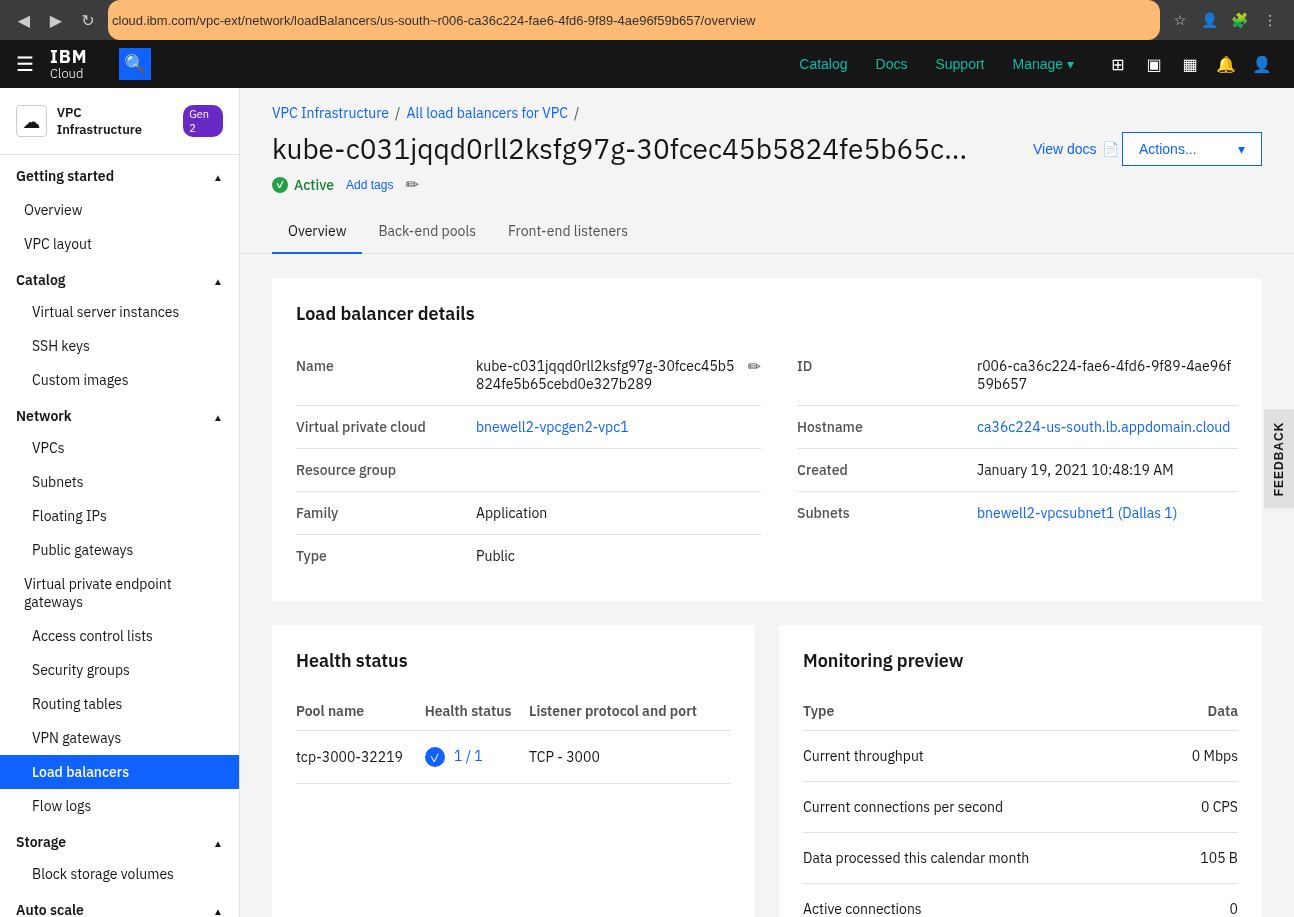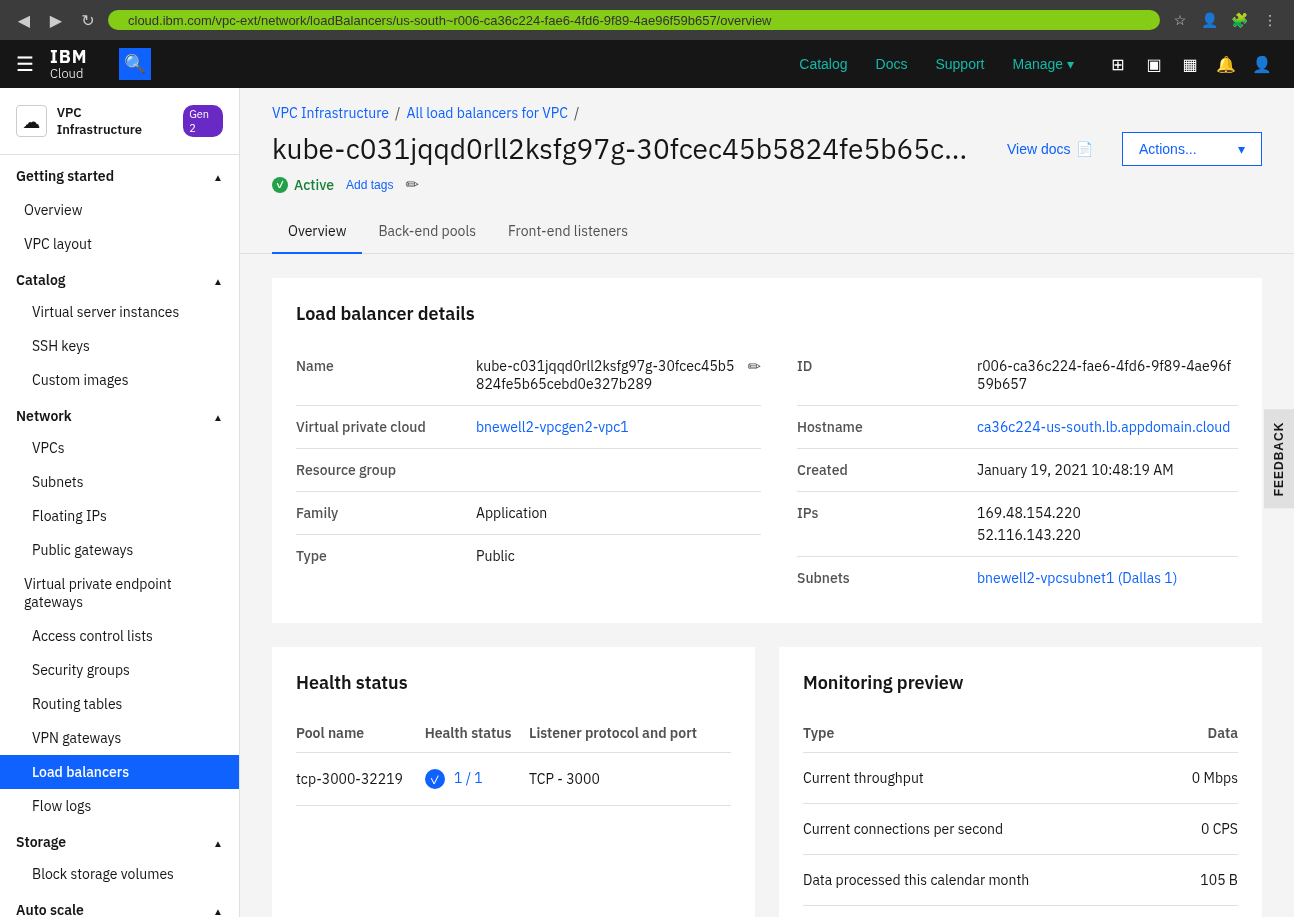--- a/index.html
+++ b/index.html
@@ -14,27 +14,27 @@
       gap: 8px;
       height: 40px;
     }
     .browser-nav-btn {
       width: 24px; height: 24px;
       background: none; border: none; color: #ccc; cursor: pointer;
       font-size: 16px; display: flex; align-items: center; justify-content: center;
     }
     .browser-url-bar {
       flex: 1;
-      background: #84cc16;
+      background: #fdba74;
       border: none;
       border-radius: 12px;
-      padding: 4px 20px;
+      padding: 4px 4px;
       font-size: 13px;
       color: #333;
-      height: 20px;
+      height: 40px;
     }
     .browser-icons {
       display: flex; gap: 6px; align-items: center;
     }
     .browser-icon-btn {
       width: 24px; height: 24px;
       background: none; border: none; color: #ccc; cursor: pointer;
       font-size: 14px; display: flex; align-items: center; justify-content: center;
       border-radius: 50%;
     }
@@ -146,21 +146,21 @@
     
     .page-header {
       padding: 0 32px 16px 32px;
       background: #f4f4f4;
     }
     .page-header-row {
       display: flex; align-items: center; justify-content: space-between;
       margin-bottom: 8px;
     }
     .page-title { font-size: 28px; font-weight: 400; color: #161616; max-width: 700px; overflow: hidden; text-overflow: ellipsis; white-space: nowrap; }
-    .page-header-right { display: flex; gap: 28px; align-items: center; }
+    .page-header-right { display: flex; gap: 2px; align-items: center; }
     .view-docs-btn {
       display: flex; align-items: center; gap: 6px;
       color: #0f62fe; background: none; border: none; cursor: pointer; font-size: 14px;
     }
     .actions-btn {
       display: flex; align-items: center; gap: 8px;
       background: #fff; border: 1px solid #0f62fe; color: #0f62fe;
       padding: 8px 16px; cursor: pointer; font-size: 14px; min-width: 140px;
       justify-content: space-between;
     }
@@ -498,27 +498,20 @@
                 <a class="detail-value-link">ca36c224-us-south.lb.appdomain.cloud</a>
               </div>
             </div>
             <div class="detail-row">
               <span class="detail-label">Created</span>
               <div class="detail-value">
                 <span>January 19, 2021 10:48:19 AM</span>
               </div>
             </div>
             <div class="detail-row">
-              <span class="detail-label">IPs</span>
-              <div class="detail-value" style="flex-direction: column; align-items: flex-start; gap: 4px;">
-                <span>169.48.154.220</span>
-                <span>52.116.143.220</span>
-              </div>
-            </div>
-            <div class="detail-row">
               <span class="detail-label">Subnets</span>
               <div class="detail-value">
                 <a class="detail-value-link">bnewell2-vpcsubnet1 (Dallas 1)</a>
               </div>
             </div>
           </div>
         </div>
       </div>
 
       <div class="bottom-section">

